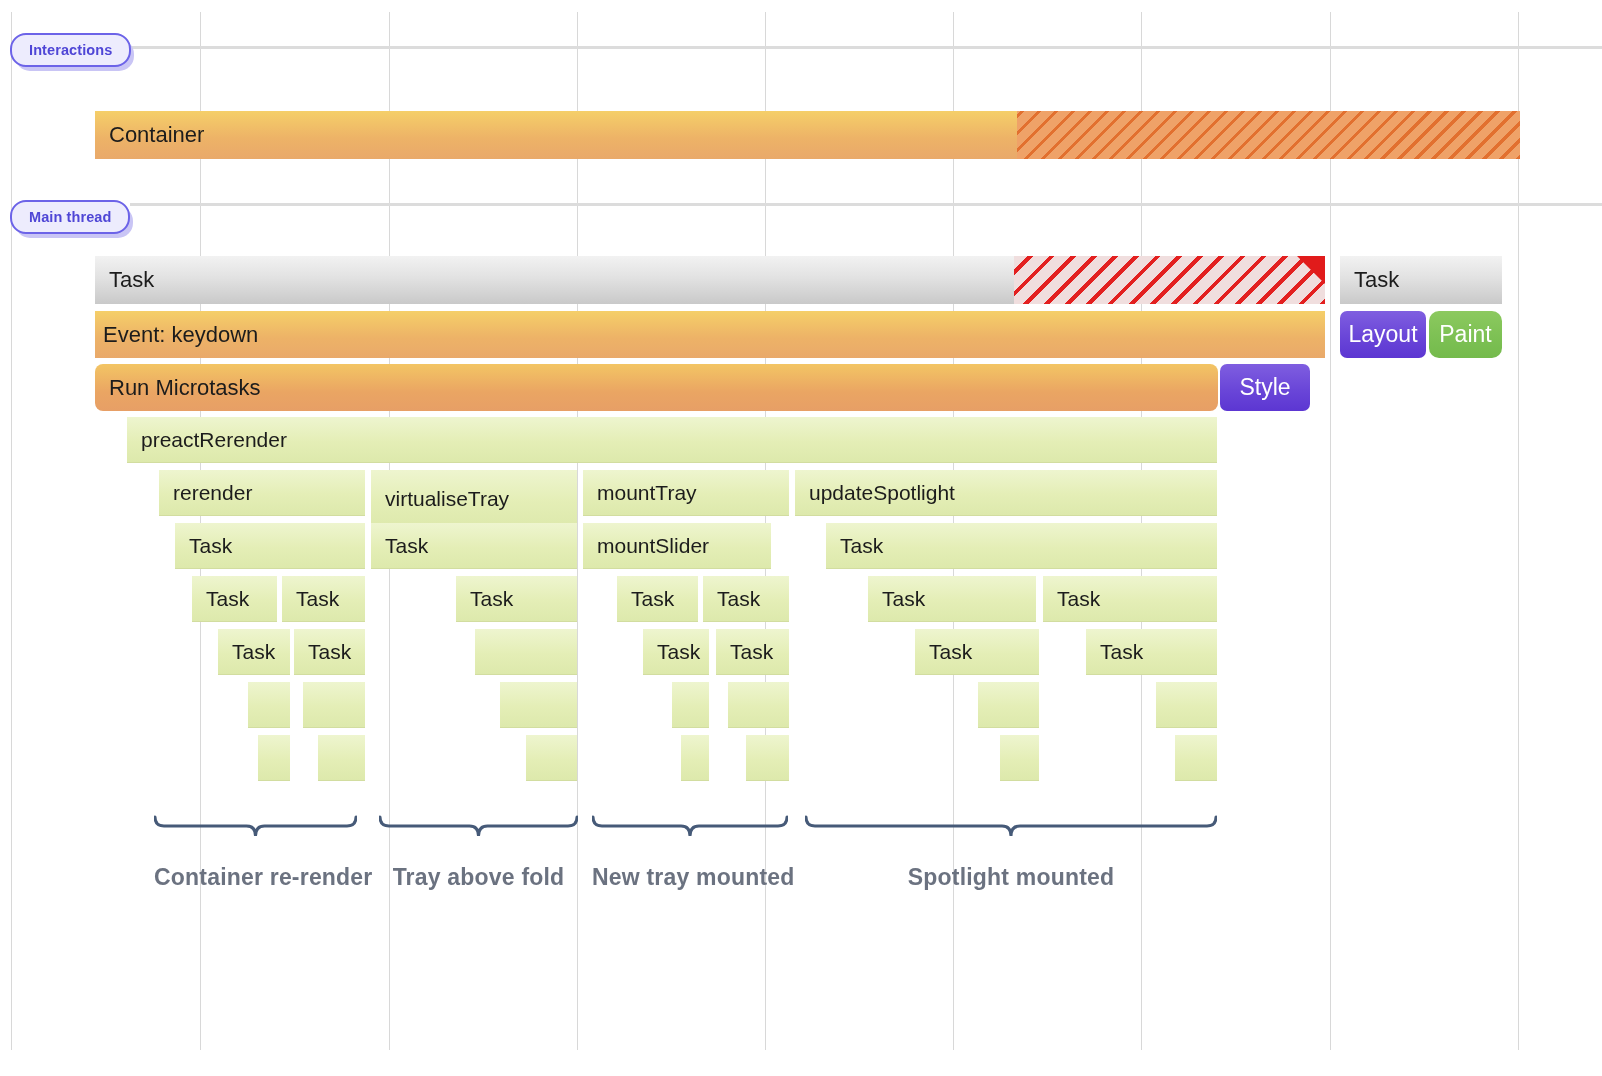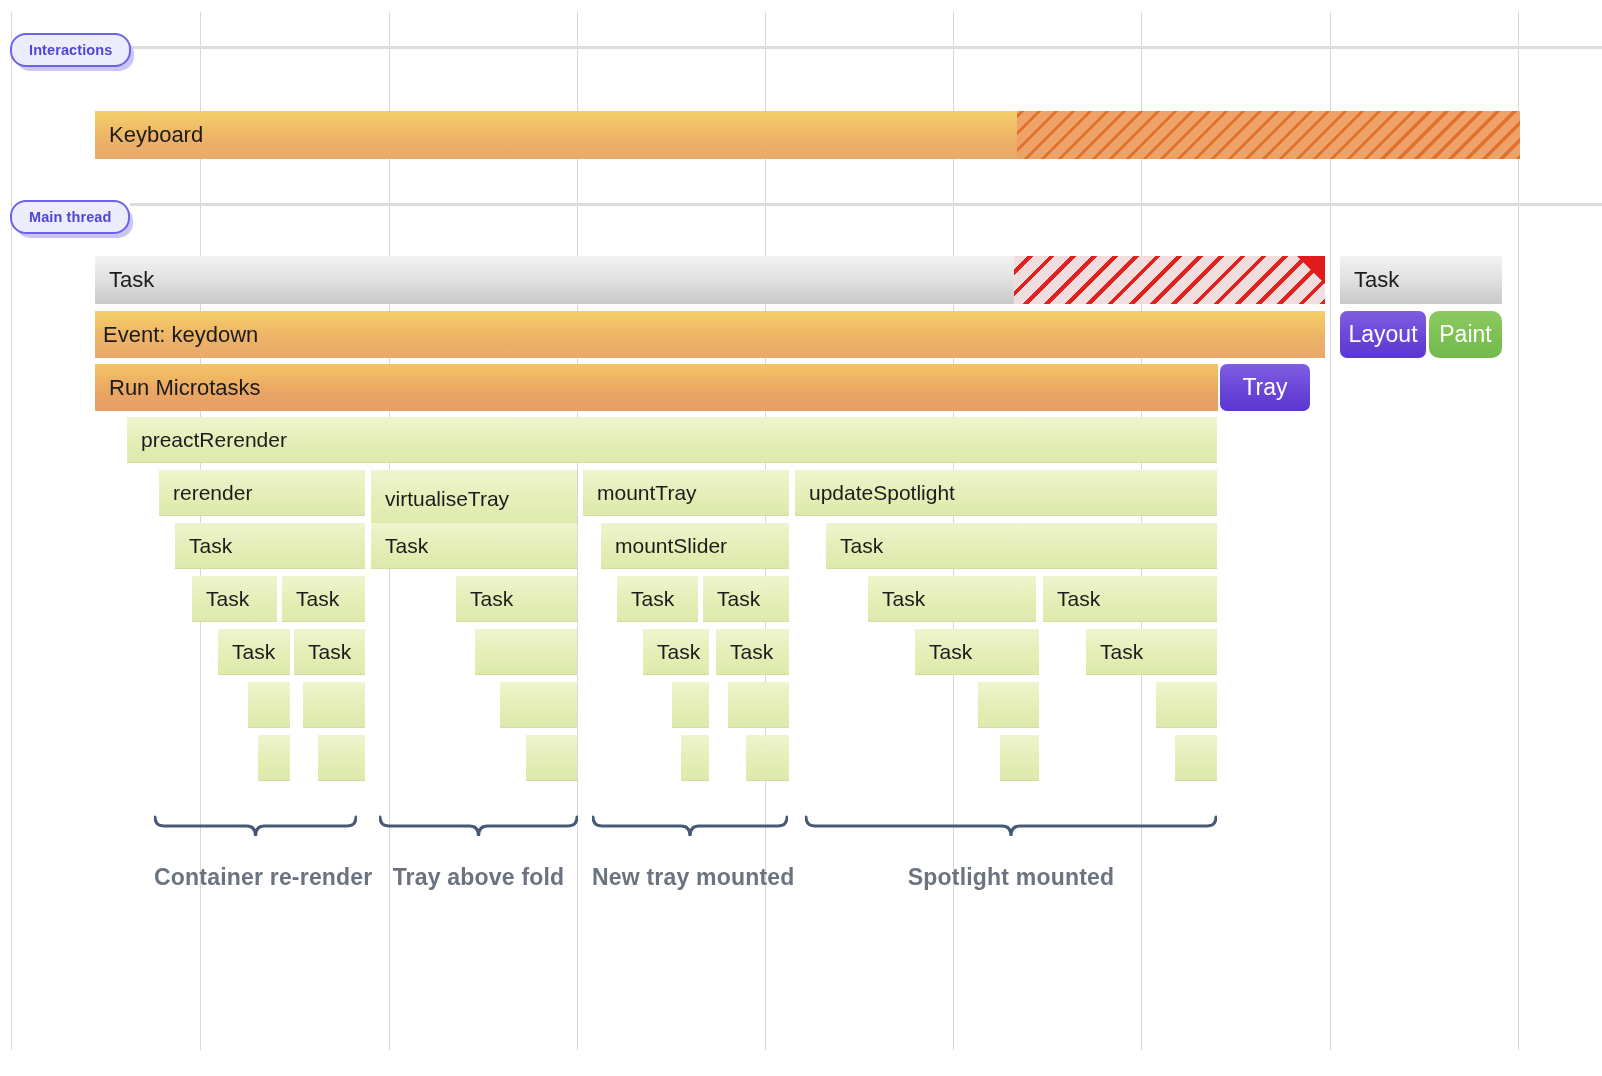--- a/index.html
+++ b/index.html
@@ -73,20 +73,21 @@
   }
   .bar > .bar-label { padding-left: 14px; }
 
   .bar.orange {
     background: linear-gradient(180deg, #f5cf69 0%, #edb267 58%, #e9a96a 100%);
     font-size: 22px;
   }
   .bar.orange-dark {
     background: linear-gradient(180deg, #f3c564 0%, #eaa563 60%, #e79f66 100%);
     font-size: 22px;
+    border-radius: 8px;
   }
   .bar.gray {
     background: linear-gradient(180deg, #f2f2f2 0%, #e2e2e2 45%, #c9c9c9 100%);
     font-size: 22px;
   }
   .bar.green {
     background: linear-gradient(180deg, #eef5cf 0%, #e4eeb6 55%, #dde9ac 100%);
     border-bottom: 1px solid #d2dda0;
     font-size: 21px;
   }
@@ -171,21 +172,21 @@
     </div>
 
   <div id="track-pills">
       <div class="track-pill" style="left: 10px; top: 33px;">Interactions</div>
       <div class="track-pill" style="left: 10px; top: 200px;">Main thread</div>
     </div>
 
   <div id="interactions-bars">
       <div class="bar orange" style="left: 95px; top: 111px; width: 1425px; height: 48px;">
         <div class="hatch-orange" style="left: 922px; width: 503px;"></div>
-        <span class="bar-label" style="position: relative;">Keyboard</span>
+        <span class="bar-label" style="position: relative;">Container</span>
       </div>
     </div>
 
   <div id="mainthread-bars">
       <div class="bar gray" style="left: 95px; top: 256px; width: 1230px; height: 48px;">
         <div class="hatch-red" style="left: 919px; width: 311px;"></div>
         <div class="corner-triangle" style="left: 1202px;"></div>
         <span class="bar-label" style="position: relative;">Task</span>
       </div>
       <div class="bar gray" style="left: 1340px; top: 256px; width: 162px; height: 48px;">
@@ -197,21 +198,21 @@
       <div class="bar purple" style="left: 1340px; top: 311px; width: 86px; height: 47px;">
         <span class="bar-label" style="position: relative;">Layout</span>
       </div>
       <div class="bar greenblk" style="left: 1429px; top: 311px; width: 73px; height: 47px;">
         <span class="bar-label" style="position: relative;">Paint</span>
       </div>
       <div class="bar orange-dark" style="left: 95px; top: 364px; width: 1123px; height: 47px;">
         <span class="bar-label" style="position: relative;">Run Microtasks</span>
       </div>
       <div class="bar purple" style="left: 1220px; top: 364px; width: 90px; height: 47px;">
-        <span class="bar-label" style="position: relative;">Tray</span>
+        <span class="bar-label" style="position: relative;">Style</span>
       </div>
       <div class="bar green" style="left: 127px; top: 417px; width: 1090px; height: 46px;">
         <span class="bar-label" style="position: relative;">preactRerender</span>
       </div>
       <div class="bar green" style="left: 159px; top: 470px; width: 206px; height: 46px;">
         <span class="bar-label" style="position: relative;">rerender</span>
       </div>
       <div class="bar green" style="left: 371px; top: 470px; width: 206px; height: 58px;">
         <span class="bar-label" style="position: relative;">virtualiseTray</span>
       </div>
@@ -220,21 +221,21 @@
       </div>
       <div class="bar green" style="left: 795px; top: 470px; width: 422px; height: 46px;">
         <span class="bar-label" style="position: relative;">updateSpotlight</span>
       </div>
       <div class="bar green" style="left: 175px; top: 523px; width: 190px; height: 46px;">
         <span class="bar-label" style="position: relative;">Task</span>
       </div>
       <div class="bar green" style="left: 371px; top: 523px; width: 206px; height: 46px;">
         <span class="bar-label" style="position: relative;">Task</span>
       </div>
-      <div class="bar green" style="left: 601px; top: 523px; width: 188px; height: 46px;">
+      <div class="bar green" style="left: 583px; top: 523px; width: 188px; height: 46px;">
         <span class="bar-label" style="position: relative;">mountSlider</span>
       </div>
       <div class="bar green" style="left: 826px; top: 523px; width: 391px; height: 46px;">
         <span class="bar-label" style="position: relative;">Task</span>
       </div>
       <div class="bar green" style="left: 192px; top: 576px; width: 85px; height: 46px;">
         <span class="bar-label" style="position: relative;">Task</span>
       </div>
       <div class="bar green" style="left: 282px; top: 576px; width: 83px; height: 46px;">
         <span class="bar-label" style="position: relative;">Task</span>

